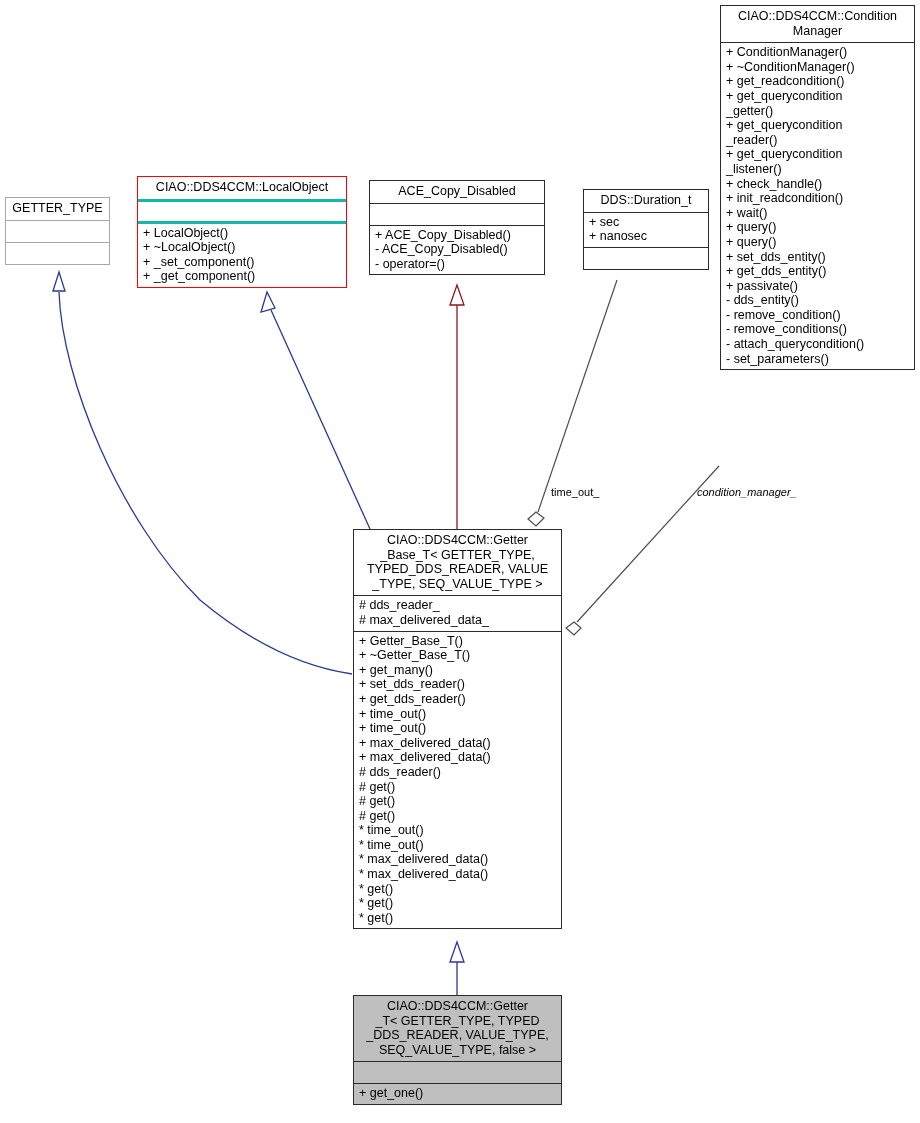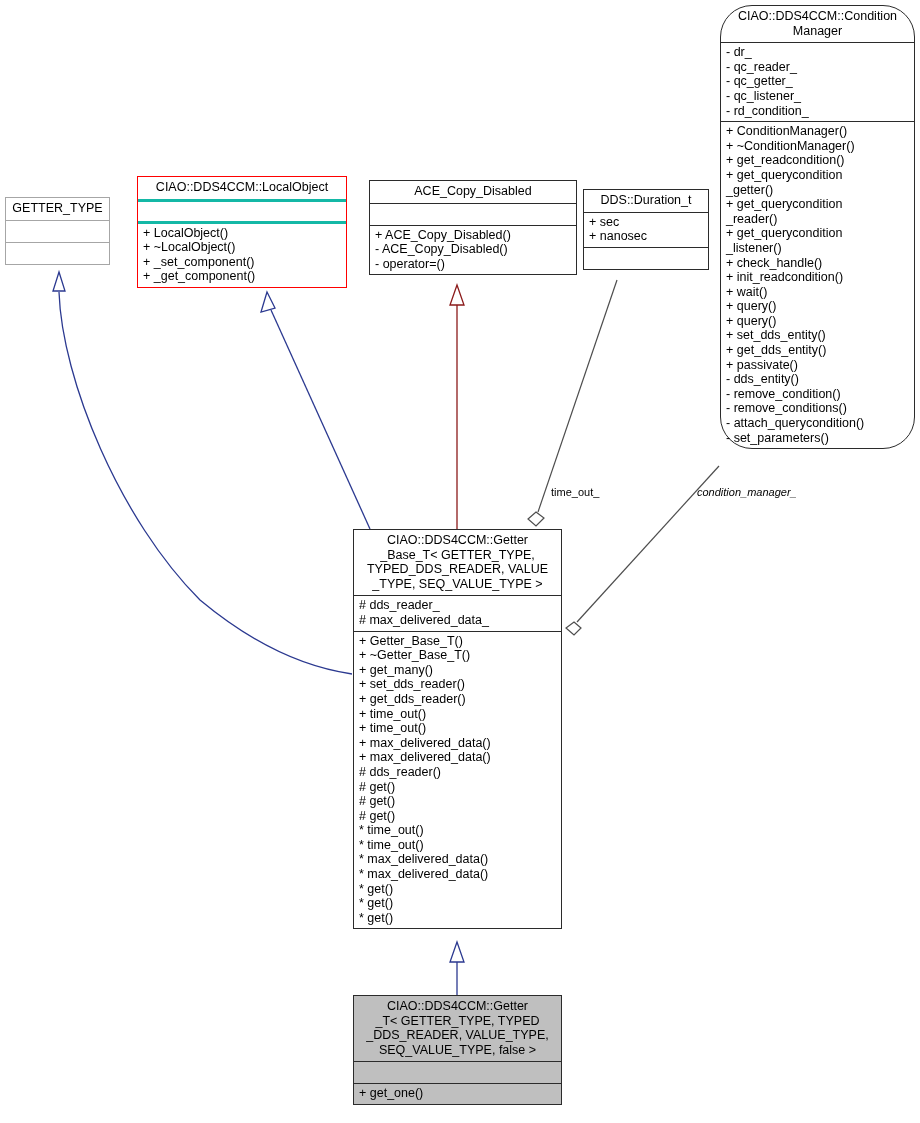--- a/index.html
+++ b/index.html
@@ -94,31 +94,24 @@
       <line x1="719" y1="466" x2="577" y2="622" stroke="#4d4d4d" stroke-width="1.2"></line>
       <polygon points="574,622 581,628 574,635 566,628" fill="#ffffff" stroke="#4d4d4d" stroke-width="1.2"></polygon>
     </g>
 
     <g>
       <line x1="457" y1="962" x2="457" y2="995" stroke="#2b3990" stroke-width="1.3"></line>
       <polygon points="457,942 450,962 464,962" fill="#ffffff" stroke="#2b3990" stroke-width="1.3"></polygon>
     </g>
   </svg>
 
-  <div class="uml-box" style="left:720px; top:5px; width:195px;border-radius:32px;">
+  <div class="uml-box" style="left:720px; top:5px; width:195px;">
     <div class="sec title">
       <div class="line">CIAO::DDS4CCM::Condition</div>
       <div class="line">Manager</div>
-    </div>
-    <div class="sec">
-      <div class="line">- dr_</div>
-      <div class="line">- qc_reader_</div>
-      <div class="line">- qc_getter_</div>
-      <div class="line">- qc_listener_</div>
-      <div class="line">- rd_condition_</div>
     </div>
     <div class="sec">
       <div class="line">+ ConditionManager()</div>
       <div class="line">+ ~ConditionManager()</div>
       <div class="line">+ get_readcondition()</div>
       <div class="line">+ get_querycondition</div>
       <div class="line">_getter()</div>
       <div class="line">+ get_querycondition</div>
       <div class="line">_reader()</div>
       <div class="line">+ get_querycondition</div>
@@ -153,21 +146,21 @@
     </div>
     <div class="sec empty"></div>
     <div class="sec">
       <div class="line">+ LocalObject()</div>
       <div class="line">+ ~LocalObject()</div>
       <div class="line">+ _set_component()</div>
       <div class="line">+ _get_component()</div>
     </div>
   </div>
 
-  <div class="uml-box" style="left:369px; top:180px; width:208px;">
+  <div class="uml-box" style="left:369px; top:180px; width:176px;">
     <div class="sec title">
       <div class="line">ACE_Copy_Disabled</div>
     </div>
     <div class="sec empty"></div>
     <div class="sec">
       <div class="line">+ ACE_Copy_Disabled()</div>
       <div class="line">- ACE_Copy_Disabled()</div>
       <div class="line">- operator=()</div>
     </div>
   </div>

